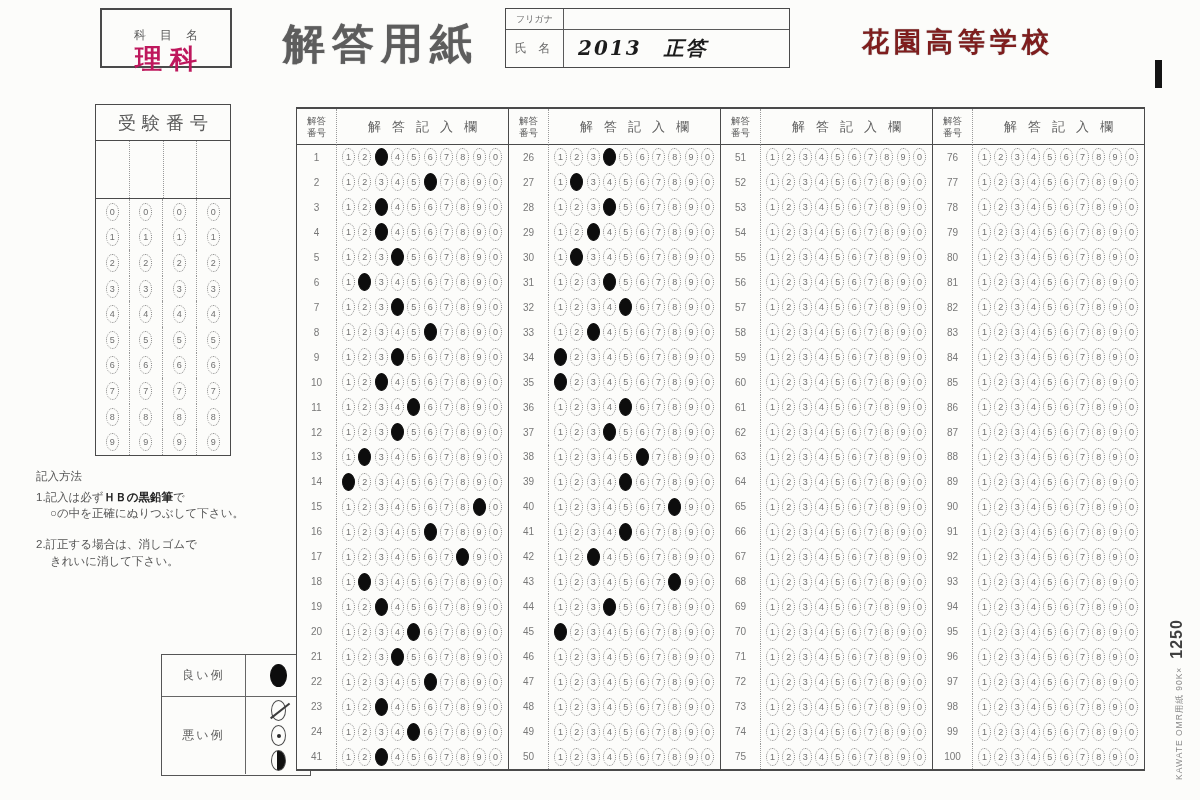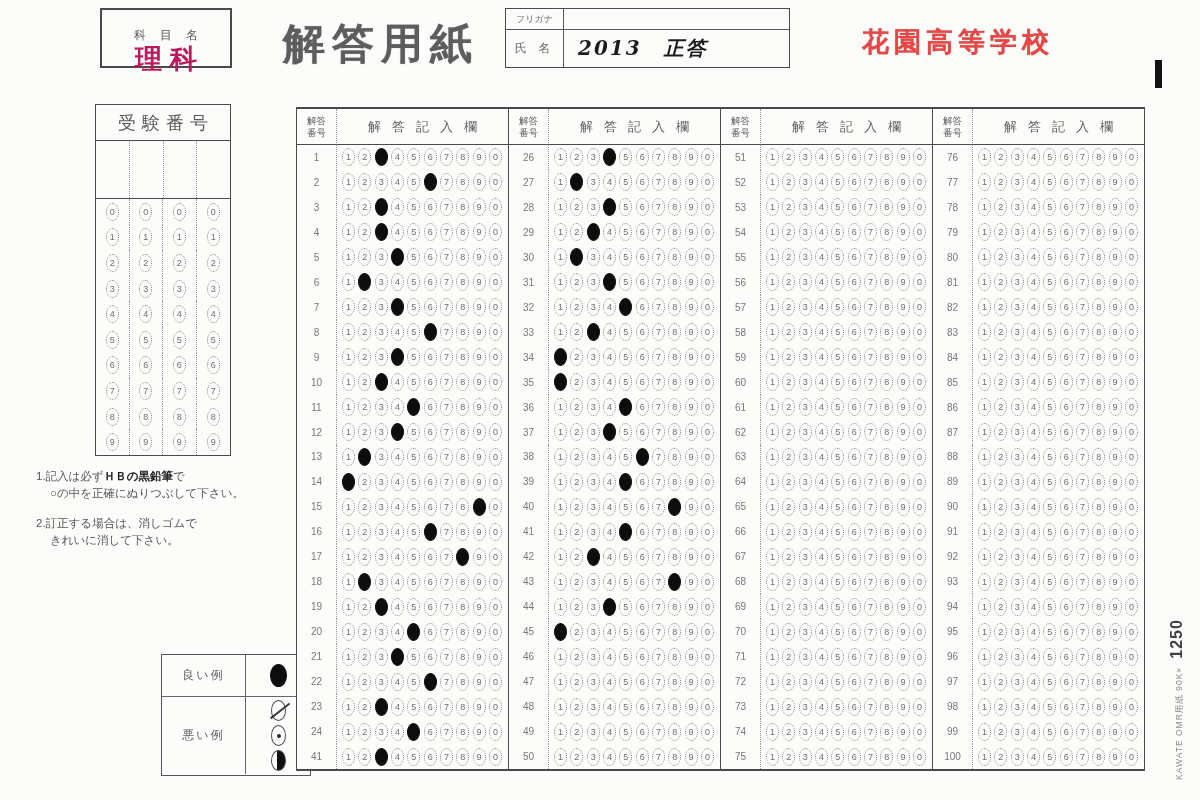--- a/index.html
+++ b/index.html
@@ -39,21 +39,21 @@
   }
   .furigana .lbl { font-size:9px; }
   .name .lbl { font-size:12px; letter-spacing:4px; }
   .name-box .val { flex:1; display:flex; align-items:center; padding-left:14px; }
   .handwriting {
     font-family:"DejaVu Serif","Liberation Serif",serif; font-style:italic;
     font-weight:600; font-size:20px; color:#1c1c1c; letter-spacing:2px;
   }
   .school {
     position:absolute; left:862px; top:24px; font-size:27px; font-weight:bold;
-    color:#ef4444; letter-spacing:5px; text-shadow:0 0 1px #8f8f8f;
+    color:#7f1d1d; letter-spacing:5px; text-shadow:0 0 1px #8f8f8f;
   }
   .reg-mark { position:absolute; left:1155px; top:60px; width:7px; height:28px; background:#141414; }
   
   .exam-box {
     position:absolute; left:95px; top:104px; width:136px; height:352px;
     border:1.5px solid #4a4a4a; display:flex; flex-direction:column;
   }
   .exam-title {
     height:36px; border-bottom:1.5px solid #4a4a4a; text-align:center;
     font-size:18px; letter-spacing:6px; text-indent:6px; line-height:36px; color:#5a5a5a;
@@ -281,20 +281,21 @@
         <div class="cell sep">
           <span class="bubble">9</span>
         </div>
         <div class="cell">
           <span class="bubble">9</span>
         </div>
       </div>
   </div>
 
   <div class="instructions">
+    <div class="title">記入方法</div>
     <div class="item">
       <span>1.</span><span>記入は必ず</span><span class="b">ＨＢの黒鉛筆</span><span>で</span>
       <div class="indent">○の中を正確にぬりつぶして下さい。</div>
     </div>
     <div class="item">
       <span>2.</span><span>訂正する場合は、消しゴムで</span>
       <div class="indent">きれいに消して下さい。</div>
     </div>
   </div>
 

